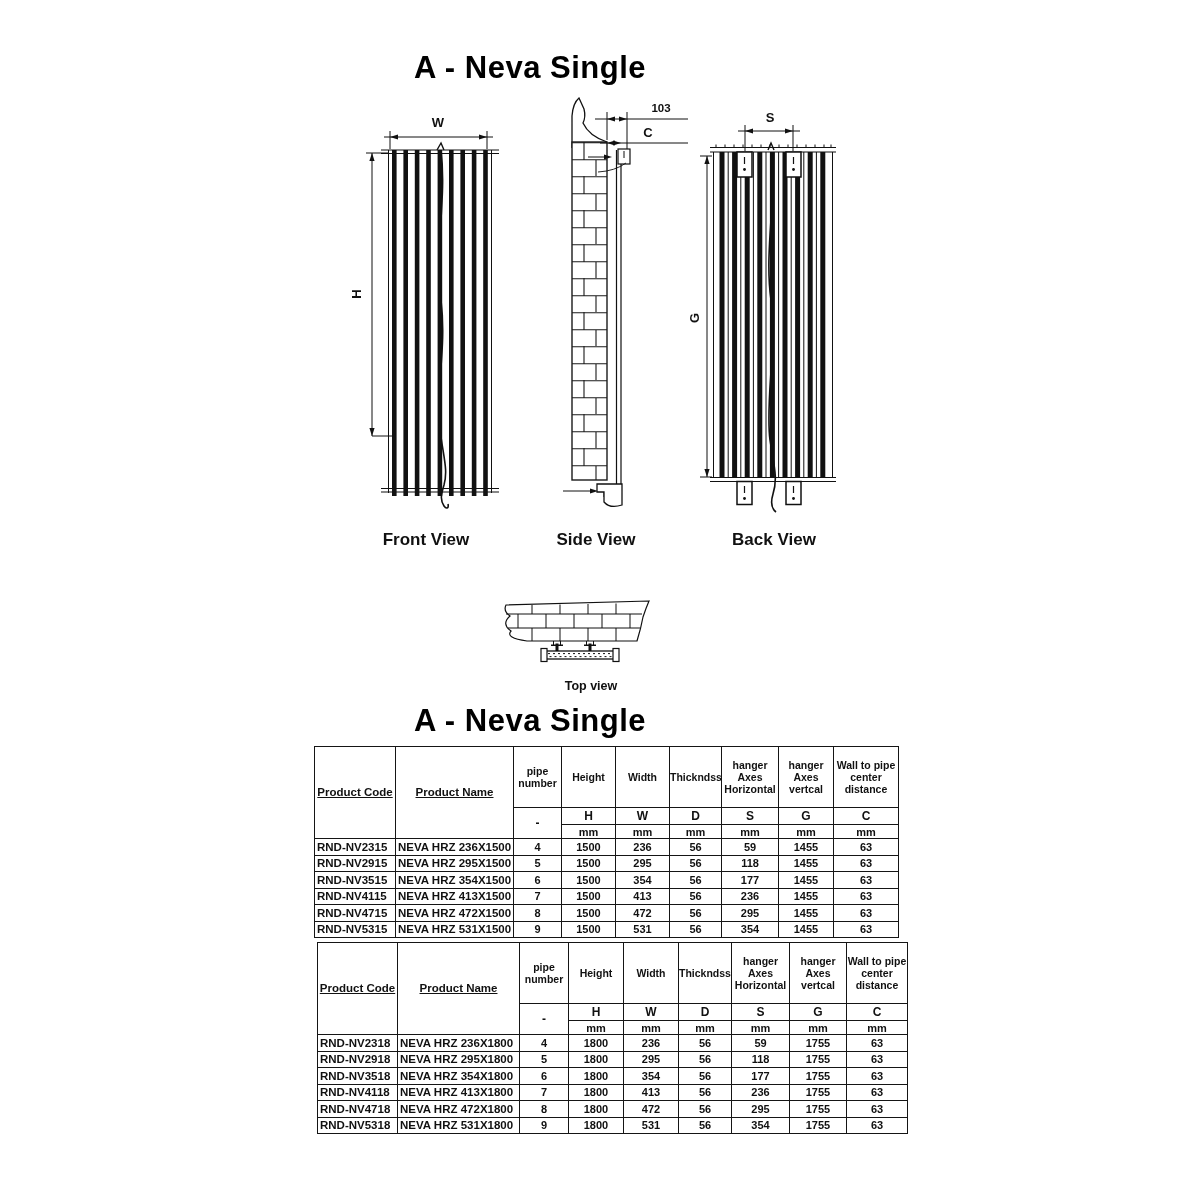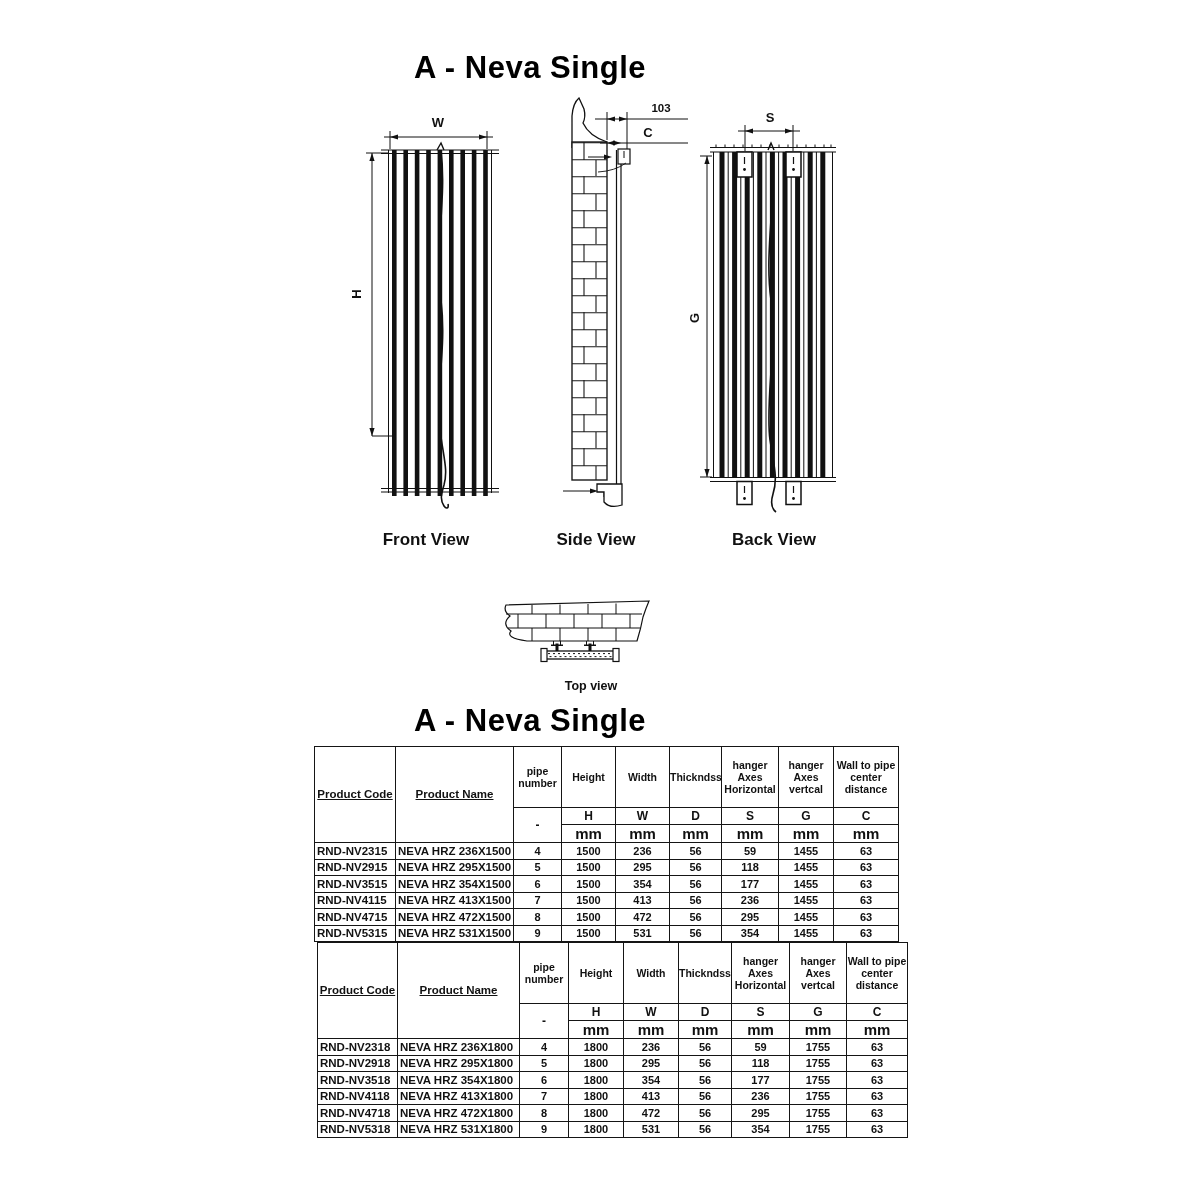--- a/index.html
+++ b/index.html
@@ -22,21 +22,21 @@
     position:absolute;border-collapse:collapse;table-layout:fixed;
     background:#fff;
   }
   table.spec th,table.spec td{
     border:1.6px solid #151515;font-weight:bold;text-align:center;
     padding:0;overflow:hidden;color:#111;
   }
   table.spec .hrow th{font-size:10.5px;line-height:1.15;height:60px;font-weight:bold;}
   table.spec th.pc,table.spec th.pn{font-size:11.5px;text-decoration:underline;}
   table.spec .srow th{font-size:12px;height:16px;}
-  table.spec .urow th{font-size:15px;height:13px;}
+  table.spec .urow th{font-size:11px;height:13px;}
   table.spec tbody td{font-size:11px;height:15.5px;white-space:nowrap;}
   table.spec tbody td:nth-child(1),
   table.spec tbody td:nth-child(2){text-align:left;padding-left:2px;font-size:11.5px;}
 </style>
 </head>
 <body>
 
 <div class="abs title" style="top:50px;left:0;">A - Neva Single</div>
 
 <svg class="abs" style="top:0;left:0;" width="1200" height="700" viewBox="0 0 1200 700">

